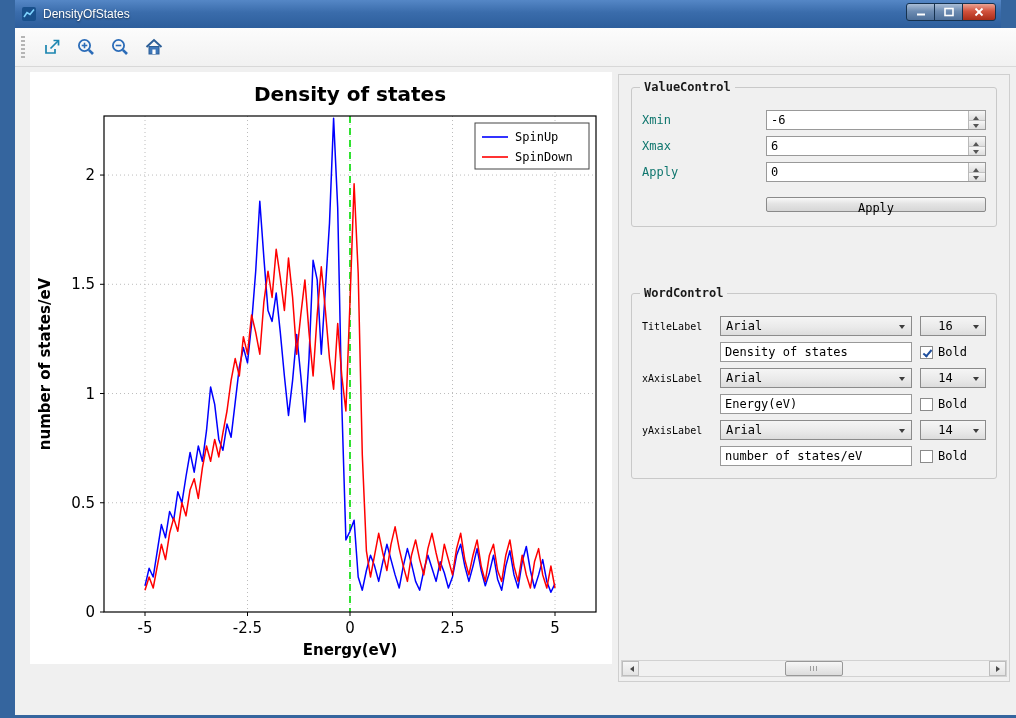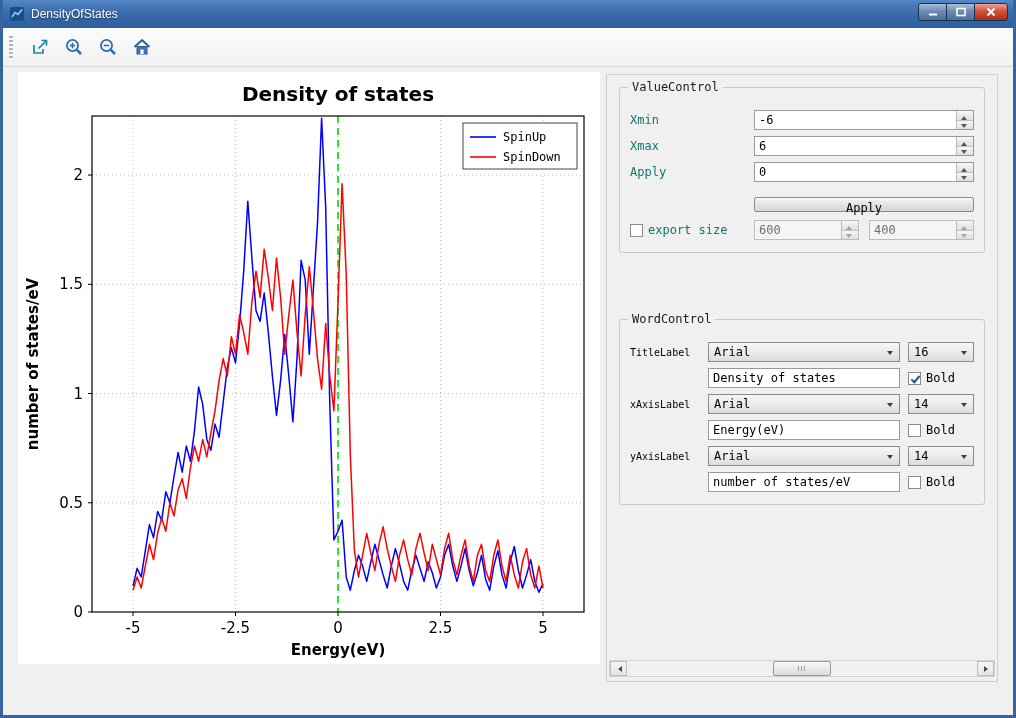--- a/index.html
+++ b/index.html
@@ -1,17 +1,17 @@
 <!DOCTYPE html>
 <html><head>
 <meta charset="utf-8">
 <style>
   html,body{margin:0;padding:0;}
   body{width:1016px;height:718px;overflow:hidden;background:#d8d8d8;font-family:"Liberation Sans",sans-serif;}
-  .window{position:relative;width:1016px;height:718px;background:#35659e;box-sizing:border-box;padding:0 3px 3px;}
+  .window{position:relative;width:1016px;height:718px;background:#35659e;box-sizing:border-box;padding:0 15px 3px;}
   
   .titlebar{position:relative;height:28px;background:linear-gradient(180deg,#5587c6 0%,#3a6cab 45%,#2d5e9c 100%);display:flex;align-items:center;}
   .app-icon{width:16px;height:16px;margin:0 6px 0 6px;display:inline-flex;}
   .title-text{color:#fff;font-size:12px;text-shadow:0 1px 2px rgba(0,0,0,.55);}
   .win-buttons{position:absolute;right:5px;top:3px;display:flex;}
   .win-btn{width:29px;height:18px;box-sizing:border-box;border:1px solid #16324f;background:linear-gradient(180deg,#a9bdd6 0%,#6d8cb2 45%,#4d6f99 100%);display:flex;align-items:center;justify-content:center;margin-left:-1px;}
   .win-btn.minb{border-radius:3px 0 0 3px;}
   .win-btn.closeb{width:34px;background:linear-gradient(180deg,#eba394 0%,#d2523d 45%,#a92c18 100%);border-radius:0 3px 3px 0;}
   
   .client{position:relative;width:1010px;height:687px;background:#f0f0f0;overflow:hidden;}
@@ -22,41 +22,41 @@
   .figure{position:absolute;left:15px;top:44px;width:582px;height:592px;background:#fff;}
   .ctitle{font:bold 20px "DejaVu Sans",sans-serif;fill:#000;}
   .tick{font:15px "DejaVu Sans",sans-serif;fill:#000;}
   .alabel{font:bold 15px "DejaVu Sans",sans-serif;fill:#000;}
   .legendt{font:12px "DejaVu Sans Mono",monospace;fill:#000;}
   .grid{stroke:#bcbcbc;stroke-width:1;stroke-dasharray:1,3;}
   
   .side-panel{position:absolute;left:603px;top:46px;width:392px;height:608px;box-sizing:border-box;background:#f0f0f0;border:1px solid #cfcfcf;font-family:"DejaVu Sans Mono",monospace;}
   .group{position:relative;border:1px solid #c9c9c9;border-radius:3px;margin:12px 12px 0;padding:16px 0 6px;}
   .group.word{margin-top:66px;}
-  .group-label{position:absolute;top:-8px;left:8px;background:#f0f0f0;padding:0 4px;font-size:12px;color:#1a1a1a;}
+  .group-label{position:absolute;top:-8px;left:8px;background:#f0f0f0;padding:0 4px;font-size:12px;color:#1a1a1a;font-weight:bold;}
   .row{display:flex;align-items:center;height:20px;margin:6px 10px;}
   .row.gap-top{margin-top:12px;}
   .flabel{width:124px;font-size:12px;color:#0f766e;flex:none;}
   .wlabel{width:78px;font-size:10px;color:#000;flex:none;}
   .grow{flex:1;min-width:0;}
   
   .spin{position:relative;height:20px;box-sizing:border-box;border:1px solid #999;background:#fff;}
   .spin input{position:absolute;inset:0;border:0;background:transparent;font:12px "DejaVu Sans Mono",monospace;padding:0 20px 0 4px;box-sizing:border-box;outline:none;color:#000;}
   .spin .btns{position:absolute;right:0;top:0;bottom:0;width:16px;border-left:1px solid #b9b9b9;display:flex;flex-direction:column;}
   .spin .sb{flex:1;position:relative;background:linear-gradient(180deg,#f7f7f7,#dedede);}
   .spin .sb.up{border-bottom:1px solid #c2c2c2;}
   .spin .sb.up::after{content:"";position:absolute;left:4px;top:2px;border:3px solid transparent;border-bottom:4px solid #555;}
   .spin .sb.dn::after{content:"";position:absolute;left:4px;top:3px;border:3px solid transparent;border-top:4px solid #555;}
   .spin.disabled{background:#f5f5f5;border-color:#bdbdbd;}
   .spin.disabled input{color:#6e6e6e;}
   .spin.disabled .sb::after{opacity:.45;}
   
   .combo{position:relative;height:20px;box-sizing:border-box;border:1px solid #8b8b8b;background:linear-gradient(180deg,#f5f5f5,#e9e9e9 60%,#dcdcdc);font-size:12px;line-height:18px;padding:0 20px 0 5px;white-space:nowrap;overflow:hidden;}
   .combo::after{content:"";position:absolute;right:6px;top:8px;border:3.5px solid transparent;border-top:4px solid #3c3c3c;}
-  .size-combo{width:66px;flex:none;margin-left:8px;}
+  .size-combo{width:66px;flex:none;margin-left:8px;text-align:center;}
   
   .pushbtn{flex:1;height:15px;box-sizing:border-box;border:1px solid #8a8a8a;border-radius:2px;background:linear-gradient(180deg,#f8f8f8,#e4e4e4 45%,#d6d6d6);font:12px "DejaVu Sans Mono",monospace;text-align:center;line-height:18px;cursor:pointer;}
   
   .cb{width:13px;height:13px;box-sizing:border-box;border:1px solid #8b8b8b;background:#fff;position:relative;flex:none;}
   .cb.checked::after{content:"";position:absolute;left:2px;top:3px;width:7px;height:3px;border-left:2px solid #1f4f9e;border-bottom:2px solid #1f4f9e;transform:rotate(-50deg);}
   .cb-label{font-size:12px;margin-left:5px;}
   .bold-cell{width:66px;flex:none;margin-left:8px;display:flex;align-items:center;}
   .text-input{height:20px;box-sizing:border-box;border:1px solid #999;background:#fff;font:12px "DejaVu Sans Mono",monospace;padding:0 4px;outline:none;color:#000;}
   
   .hscroll{position:absolute;left:2px;right:2px;bottom:4px;height:17px;box-sizing:border-box;background:#f1f1f1;border:1px solid #d2d2d2;display:flex;}
@@ -219,41 +219,20 @@
           </div>
         </div>
 
 
         <div class="row gap-top">
           <span class="flabel"></span>
           <button class="pushbtn">Apply</button>
         </div>
 
 
-        <div class="row">
-          <span class="flabel" style="display:flex;align-items:center;">
-            <span class="cb"></span>
-            <span class="cb-label">export size</span>
-          </span>
-          <div class="spin grow disabled">
-            <input value="600" style="">
-            <div class="btns">
-                <div class="sb up"></div>
-                <div class="sb dn"></div>
-              </div>
-          </div>
-          <div style="width:10px;flex:none;"></div>
-          <div class="spin grow disabled">
-            <input value="400" style="">
-            <div class="btns">
-                <div class="sb up"></div>
-                <div class="sb dn"></div>
-              </div>
-          </div>
-        </div>
       </div>
 
       <div class="group word">
         <span class="group-label">WordControl</span>
 
         <div class="row">
           <span class="wlabel">TitleLabel</span>
           <div class="combo grow"><span>Arial</span></div>
           <div class="combo size-combo"><span>16</span></div>
         </div>

